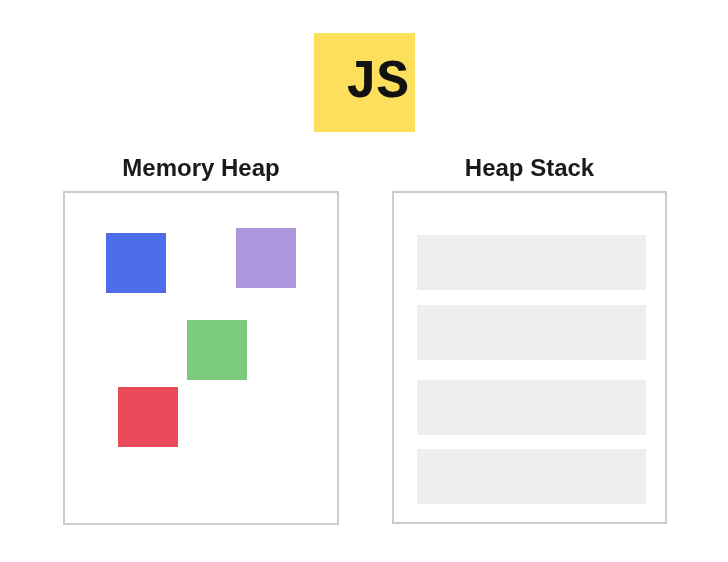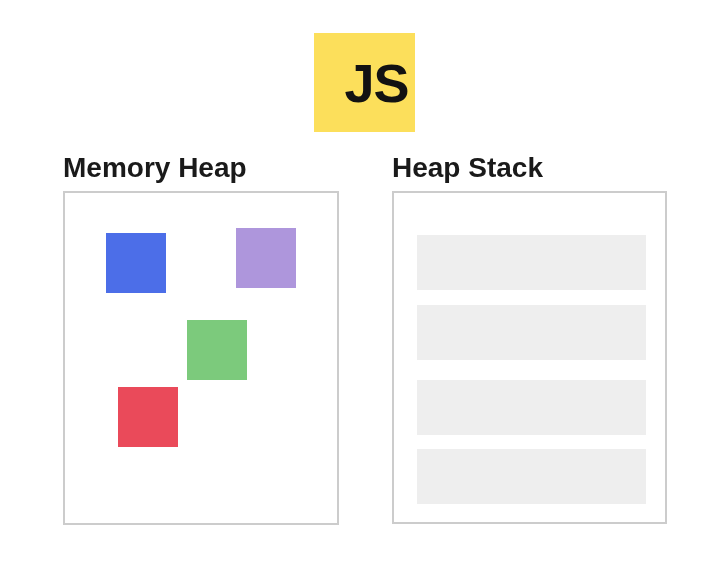--- a/index.html
+++ b/index.html
@@ -22,38 +22,39 @@
     left: 314px;
     top: 33px;
     width: 101px;
     height: 99px;
     background: #FCDF5B;
     display: flex;
     align-items: center;
     justify-content: center;
   }
   .js-logo-text {
-    font-family: Liberation Sans, sans-serif;
+    font-family: Liberation Mono, monospace;
     font-weight: bold;
     font-size: 54px;
     line-height: 1;
     color: #121212;
     letter-spacing: -1px;
     user-select: none;
     margin-left: 24px;
   }
 
   
   .panel-title {
     position: absolute;
     font-family: "Liberation Sans", sans-serif;
     font-weight: bold;
-    font-size: 28px;
+    font-size: 24px;
     line-height: 20px;
     color: #1a1a1a;
+    text-align: center;
     white-space: nowrap;
   }
   .panel-title.heap  { left: 63px;  top: 158px; width: 276px; }
   .panel-title.stack { left: 392px; top: 158px; width: 275px; }
 
   
   .panel {
     position: absolute;
     box-sizing: border-box;
     background: #ffffff;

